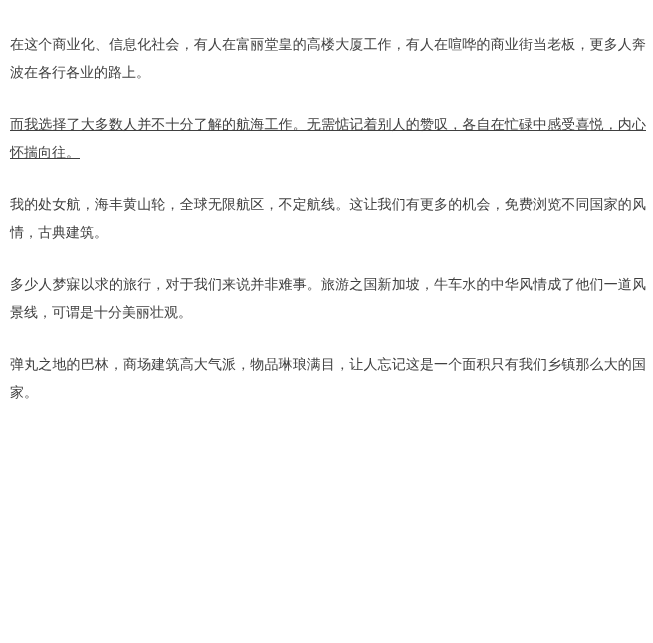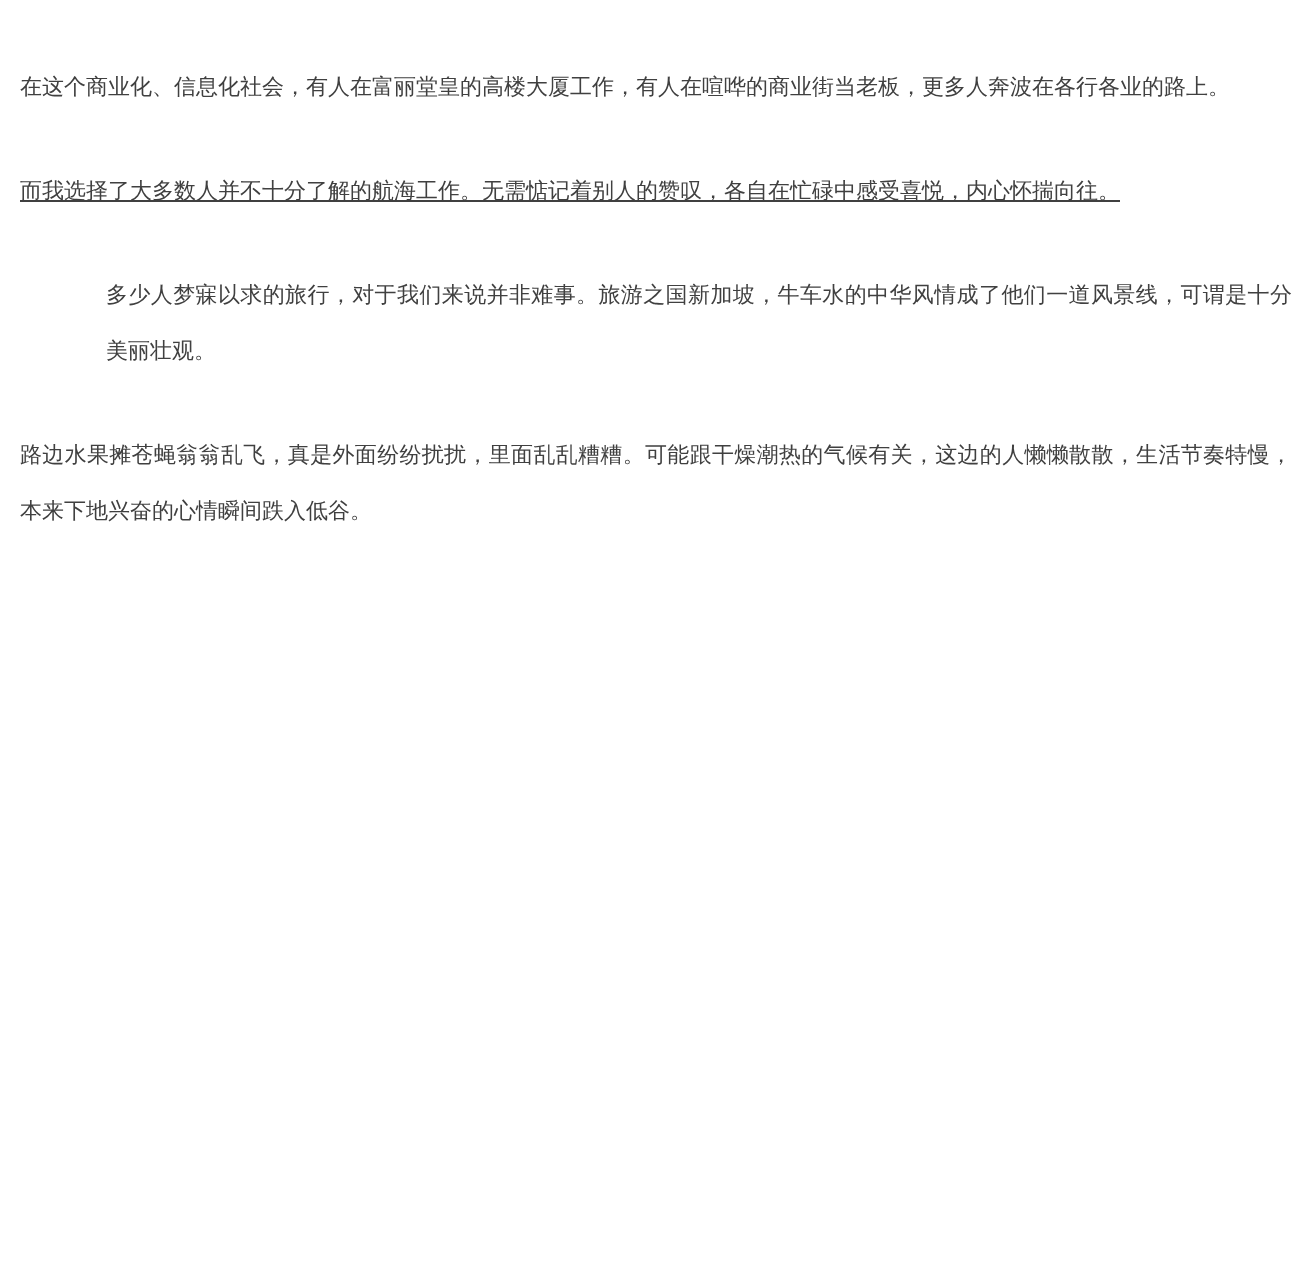--- a/index.html
+++ b/index.html
@@ -13,29 +13,30 @@
     overflow: hidden;
     font-family: "Liberation Sans", "DejaVu Sans", sans-serif;
   }
   .article {
     box-sizing: border-box;
     width: 653px;
     padding: 30px 7px 0 10px;
   }
   .article p {
     margin: 0 0 24px 0;
-    font-size: 11px;
+    font-size: 14px;
     line-height: 28px;
     color: #404040;
     text-align: justify;
     letter-spacing: 0;
     word-break: break-all;
   }
 </style>
 </head>
 <body style="background: rgb(255, 255, 255);">
 
 <div class="article">
   <p style="color: rgb(64, 64, 64);">在这个商业化、信息化社会，有人在富丽堂皇的高楼大厦工作，有人在喧哗的商业街当老板，更多人奔波在各行各业的路上。</p>
   <p style="color: rgb(64, 64, 64); text-decoration: underline;">而我选择了大多数人并不十分了解的航海工作。无需惦记着别人的赞叹，各自在忙碌中感受喜悦，内心怀揣向往。</p>
-  <p style="color: rgb(64, 64, 64); margin-left: 43px;">多少人梦寐以求的旅行，对于我们来说并非难事。旅游之国新加坡，牛车水的中华风情成了他们一道风景线，可谓是十分美丽壮观。</p>
-  <p style="color: rgb(64, 64, 64);">路边水果摊苍蝇翁翁乱飞，真是外面纷纷扰扰，里面乱乱糟糟。可能跟干燥潮热的气候有关，这边的人懒懒散散，生活节奏特慢，本来下地兴奋的心情瞬间跌入低谷。</p>
+  <p style="color: rgb(64, 64, 64);">我的处女航，海丰黄山轮，全球无限航区，不定航线。这让我们有更多的机会，免费浏览不同国家的风情，古典建筑。</p>
+  <p style="color: rgb(64, 64, 64);">多少人梦寐以求的旅行，对于我们来说并非难事。旅游之国新加坡，牛车水的中华风情成了他们一道风景线，可谓是十分美丽壮观。</p>
+  <p style="color: rgb(64, 64, 64);">弹丸之地的巴林，商场建筑高大气派，物品琳琅满目，让人忘记这是一个面积只有我们乡镇那么大的国家。</p>
 </div>
 
 </body></html>

